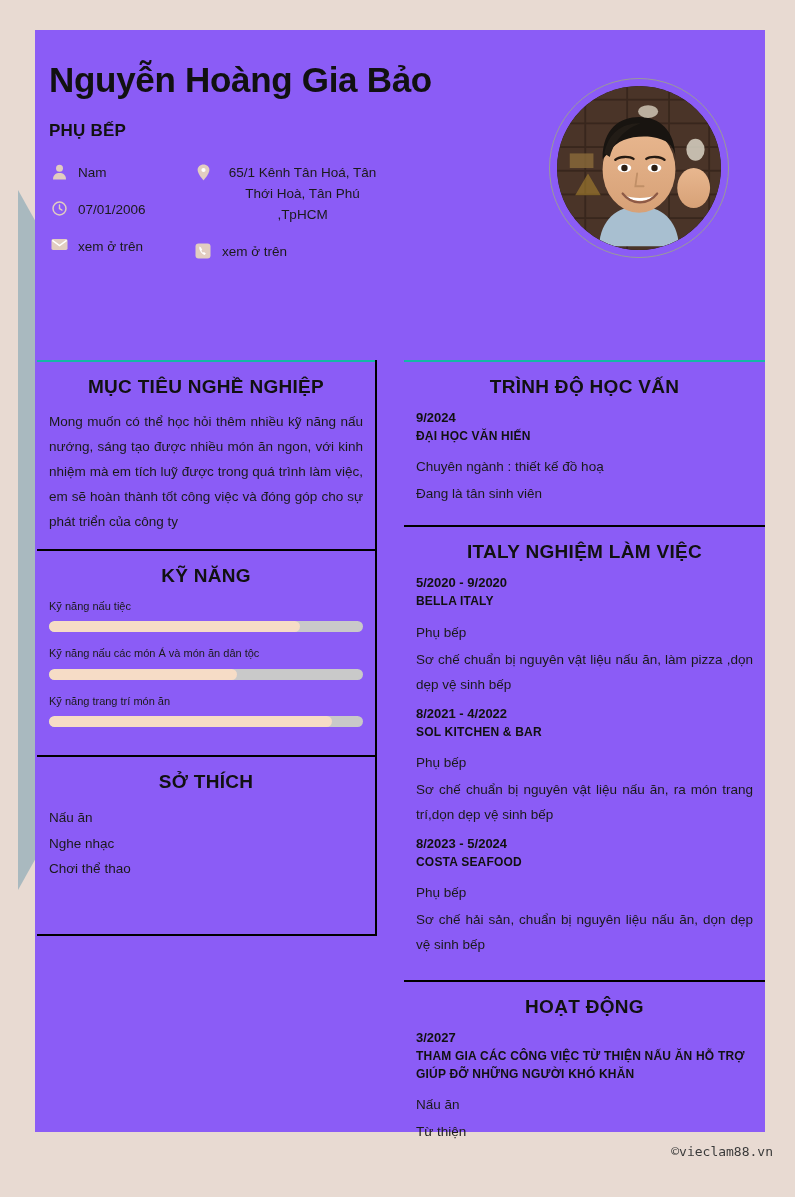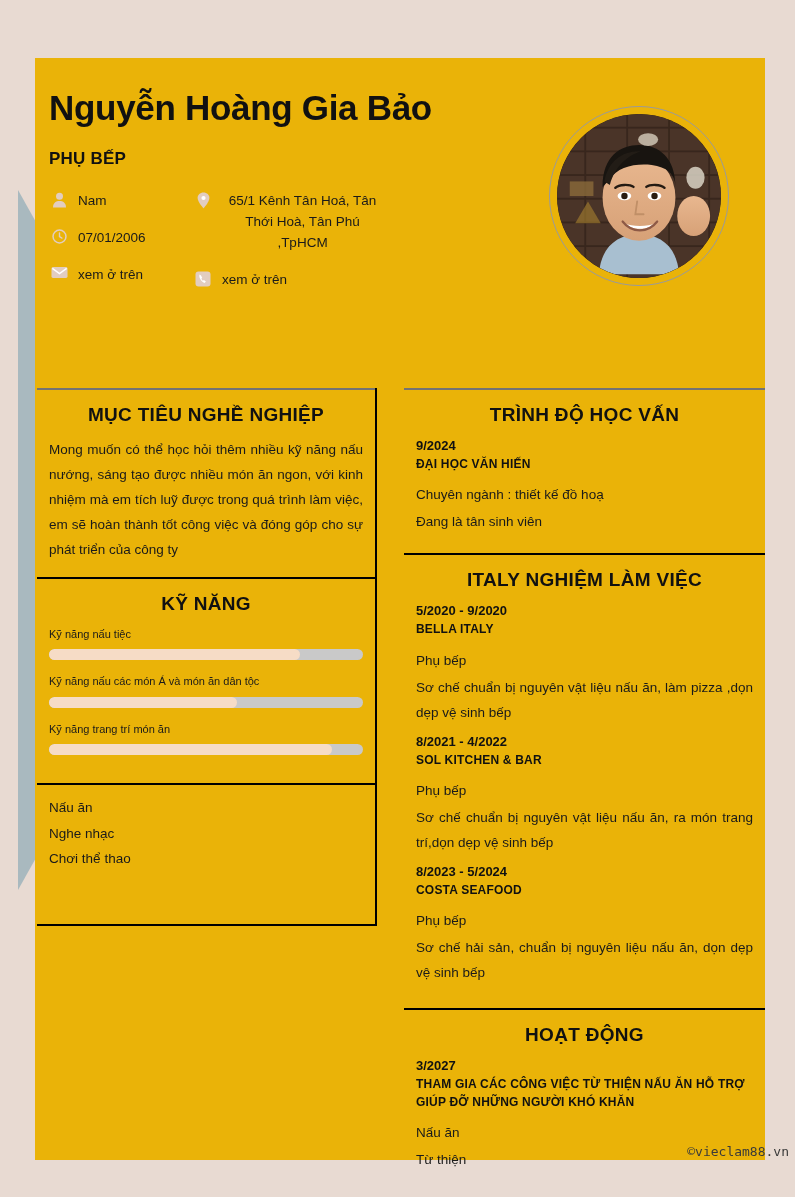--- a/index.html
+++ b/index.html
@@ -26,23 +26,22 @@
     z-index: 0;
   }
   .deco-band svg { display: block; }
 
   .page {
     position: absolute;
     left: 35px;
     top: 30px;
     width: 730px;
     height: 1102px;
-    background: #eab308;
+    background: #8b5cf6;
     z-index: 1;
-    margin-top: 28px;
   }
 
   
   .header {
     position: relative;
     padding: 30px 34px 0 14px;
     height: 330px;
     box-sizing: border-box;
   }
   .name {
@@ -127,21 +126,21 @@
   .col-right {
     flex: 1;
     box-sizing: border-box;
     padding-left: 27px;
   }
 
   .sec {
     border-top: 2px solid #000;
     padding: 10px 12px 14px 12px;
   }
-  .sec.first { border-top: 2px solid #737373; }
+  .sec.first { border-top: 2px solid #14b8a6; }
   .sec-title {
     text-align: center;
     font-size: 19px;
     font-weight: 700;
     color: #111;
     margin: 4px 0 12px 0;
     letter-spacing: 0.3px;
   }
   .para {
     font-size: 13.5px;
@@ -204,21 +203,21 @@
   .entry-desc {
     font-size: 13.5px;
     color: #1a1a1a;
     line-height: 1.85;
     text-align: justify;
     margin-bottom: 8px;
   }
 
   .watermark {
     position: absolute;
-    right: 6px;
+    right: 22px;
     bottom: 38px;
     font-family: "DejaVu Sans Mono", monospace;
     font-size: 13px;
     color: #3a3a3a;
     z-index: 5;
   }
 </style>
 </head>
 <body>
 
@@ -369,20 +368,21 @@
 
         <div class="skill">
           <div class="skill-label">Kỹ năng trang trí món ăn</div>
           <div class="bar-track">
             <div class="bar-fill" style="width: 90%;"></div>
           </div>
         </div>
       </div>
 
       <div class="sec">
+        <div class="sec-title">SỞ THÍCH</div>
         <div class="hobby">Nấu ăn</div>
         <div class="hobby">Nghe nhạc</div>
         <div class="hobby">Chơi thể thao</div>
         <div class="hobby-pad"></div>
       </div>
 
       <div style="border-top:2px solid #000;"></div>
     </div>
 
     <div class="col-right">

